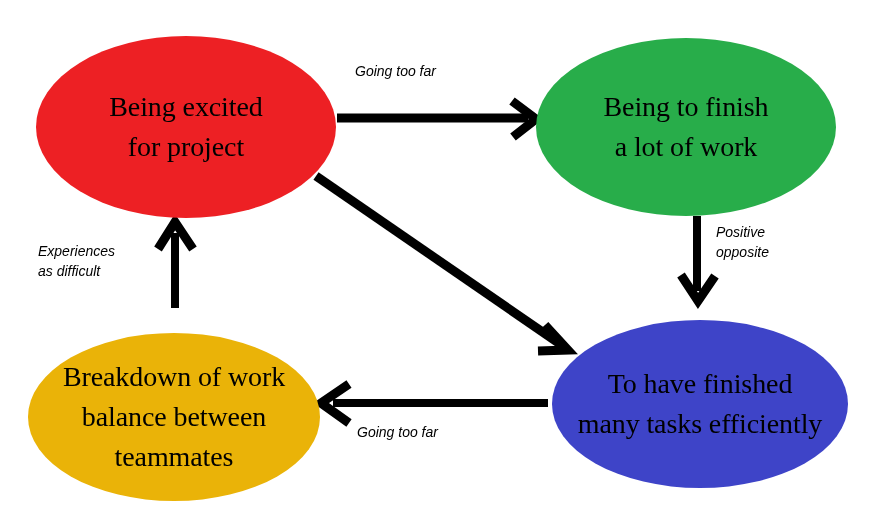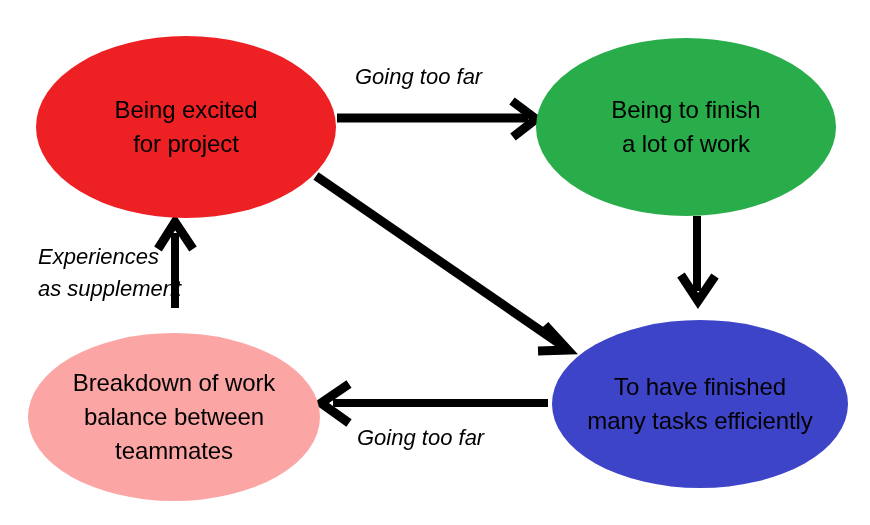--- a/index.html
+++ b/index.html
@@ -30,33 +30,33 @@
     position: absolute;
     display: flex;
     align-items: center;
     justify-content: center;
     border-radius: 50%;
     box-sizing: border-box;
   }
   .node-label {
     text-align: center;
     color: #000000;
-    font-family: Liberation Sans, sans-serif;
-    font-size: 24px;
+    font-family: Liberation Serif, serif;
+    font-size: 28px;
     line-height: 1.42;
     white-space: pre-line;
     letter-spacing: -0.1px;
     padding: 0 12px;
   }
   .edge-label {
     position: absolute;
     color: #000000;
     font-family: "Liberation Sans", sans-serif;
     font-style: italic;
-    font-size: 22px;
+    font-size: 14px;
     line-height: 1.45;
     white-space: pre-line;
   }
   
   #node-excited   { left: 36px;  top: 36px;  width: 300px; height: 182px; background: #ED2024; }
   #node-finishwork{ left: 536px; top: 38px;  width: 300px; height: 178px; background: #28AD4A; }
   #node-breakdown { left: 28px;  top: 333px; width: 292px; height: 168px; background: #F8E300; }
   #node-efficient { left: 552px; top: 320px; width: 296px; height: 168px; background: #3E44C8; }
   
   #label-top      { left: 355px; top: 61px; }
@@ -101,33 +101,35 @@
   <div class="node" id="node-excited" style="background: rgb(237, 32, 36);">
     <span class="node-label">Being excited
 for project</span>
   </div>
 
   <div class="node" id="node-finishwork" style="background: rgb(40, 173, 74);">
     <span class="node-label">Being to finish
 a lot of work</span>
   </div>
 
-  <div class="node" id="node-breakdown" style="background: #fca5a5;">
+  <div class="node" id="node-breakdown" style="background: #eab308;">
     <span class="node-label">Breakdown of work
 balance between
 teammates</span>
   </div>
 
   <div class="node" id="node-efficient" style="background: rgb(62, 68, 200);">
     <span class="node-label">To have finished
 many tasks efficiently</span>
   </div>
 
   <div class="edge-label" id="label-top">Going too far</div>
 
+  <div class="edge-label" id="label-right">Positive
+opposite</div>
 
   <div class="edge-label" id="label-bottom">Going too far</div>
 
   <div class="edge-label" id="label-left">Experiences
-as supplement</div>
+as difficult</div>
 
 
 </div>
 
 </body></html>

